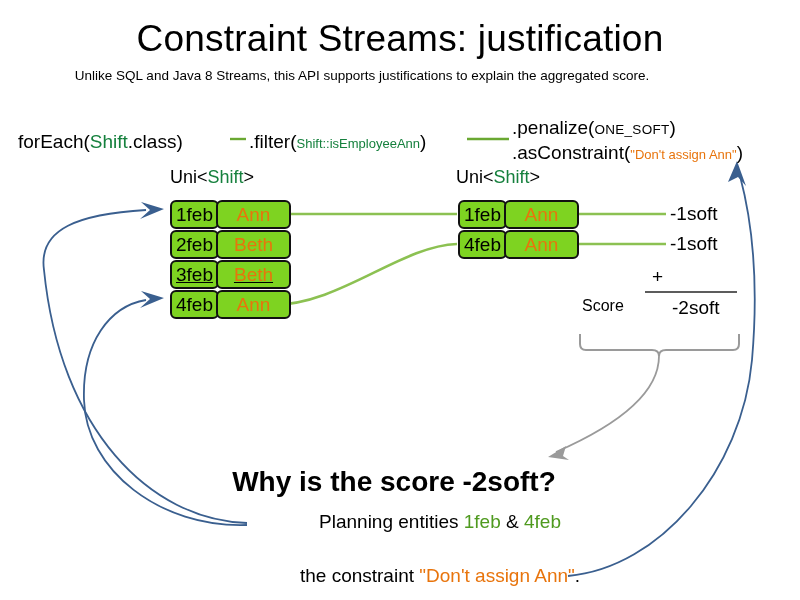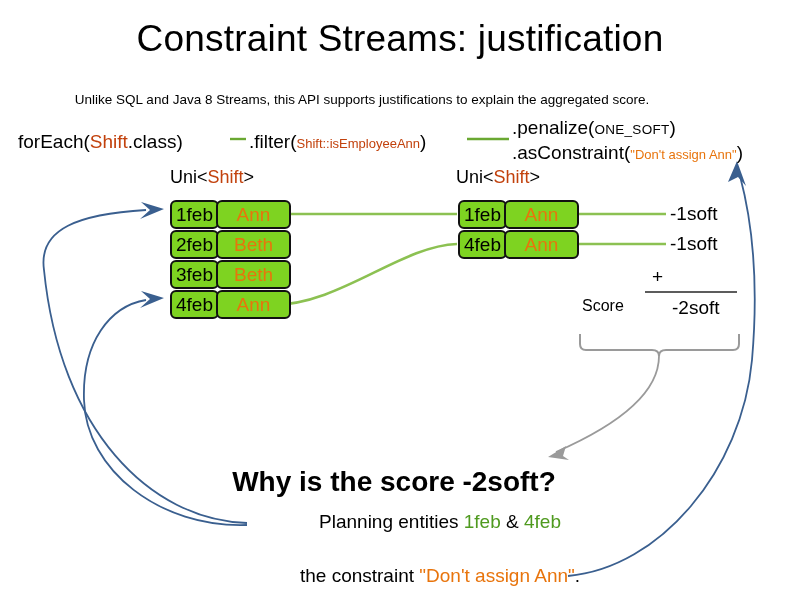--- a/index.html
+++ b/index.html
@@ -15,27 +15,26 @@
   .abs{position:absolute;white-space:nowrap;}
 
   
   #title{
     left:0;top:18px;width:800px;text-align:center;
     font-size:37px;letter-spacing:.2px;white-space:nowrap;
   }
   #subtitle{
     left:0;top:68px;width:724px;text-align:center;
     font-size:13.5px;
-    margin-top:24px;
   }
 
   
   .code{font-size:19px;}
   .code .sm{font-size:13px;}
-  .green{color:#c2410c;}
+  .green{color:#15803d;}
   .green2{color:#4f9a1f;}
   .orange{color:#e8740c;}
   #codeForEach{left:18px;top:131px;}
   #codeFilter{left:249px;top:131px;}
   #codePenalize{left:512px;top:117px;}
   #codeAsConstraint{left:512px;top:142px;}
   .onesoft{font-size:13.5px;letter-spacing:.3px;}
 
   
   .unilabel{font-size:18px;}
@@ -123,21 +122,21 @@
   <div class="abs unilabel" id="uniRight"><span>Uni&lt;</span><span class="green">Shift</span><span>&gt;</span></div>
 
   <div class="boxrow" style="left:170px;top:200px;">
     <div class="cell date">1feb</div>
     <div class="cell name">Ann</div>
   </div>
   <div class="boxrow" style="left:170px;top:230px;">
     <div class="cell date">2feb</div>
     <div class="cell name">Beth</div>
   </div>
-  <div class="boxrow" style="left:170px;top:260px;">
+  <div class="boxrow" style="left:170px;top:260px;text-decoration:underline;">
     <div class="cell date">3feb</div>
     <div class="cell name">Beth</div>
   </div>
   <div class="boxrow" style="left:170px;top:290px;">
     <div class="cell date">4feb</div>
     <div class="cell name">Ann</div>
   </div>
 
   <div class="boxrow" style="left:458px;top:200px;">
     <div class="cell date">1feb</div>

